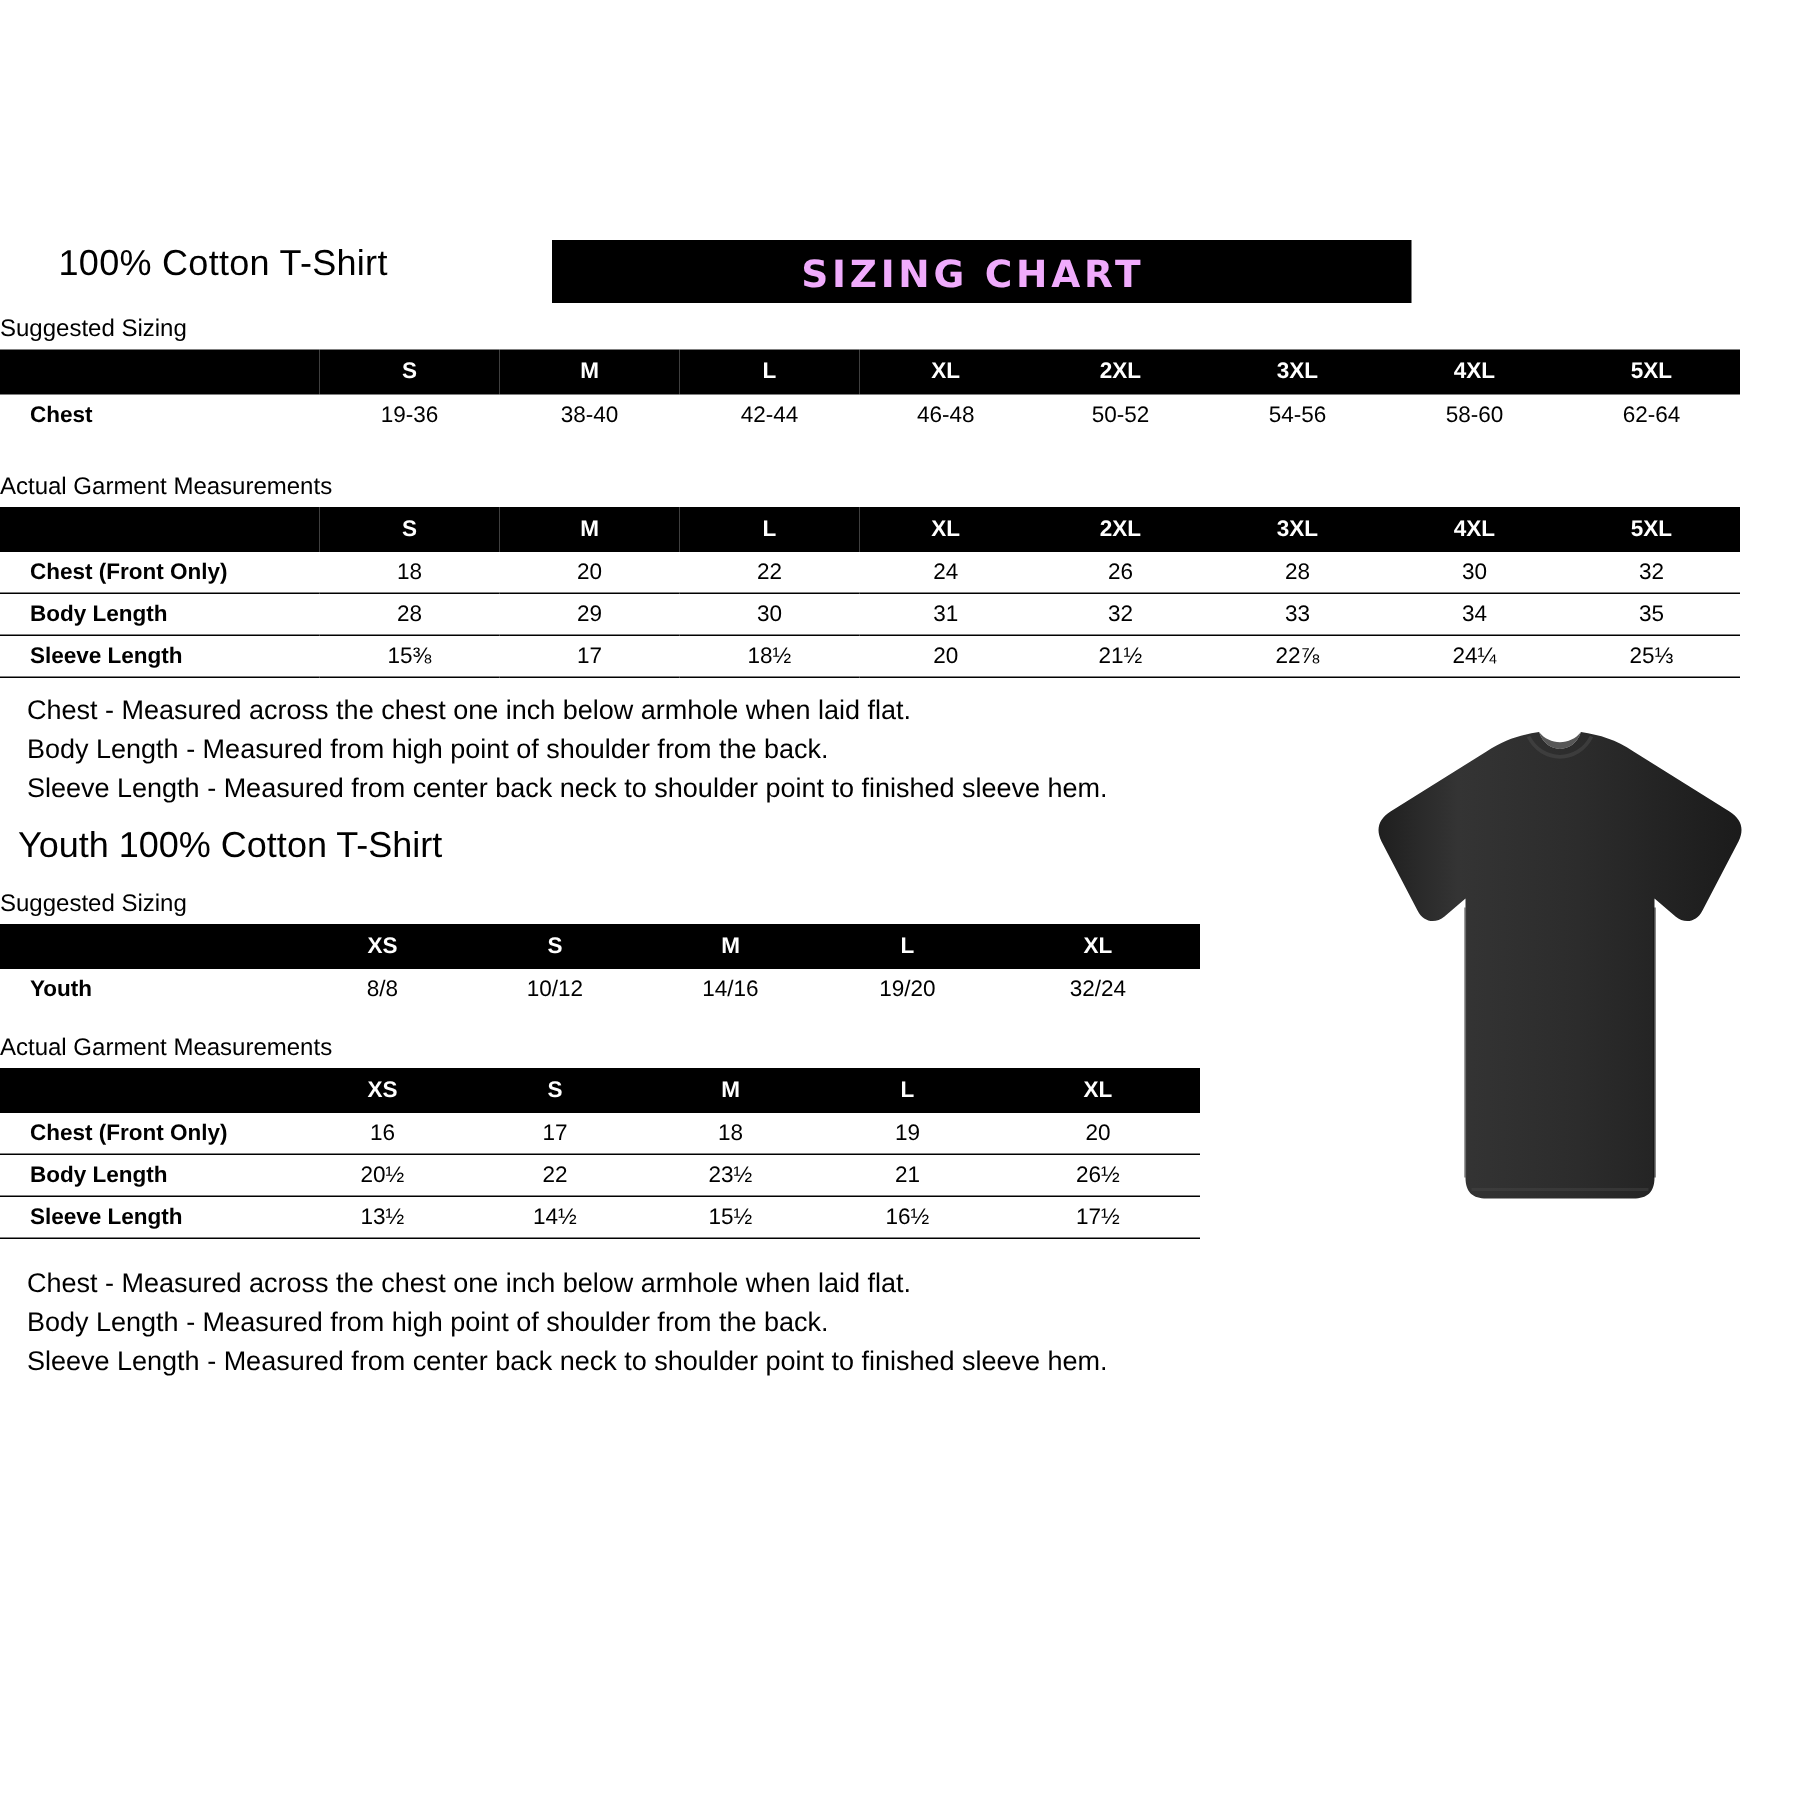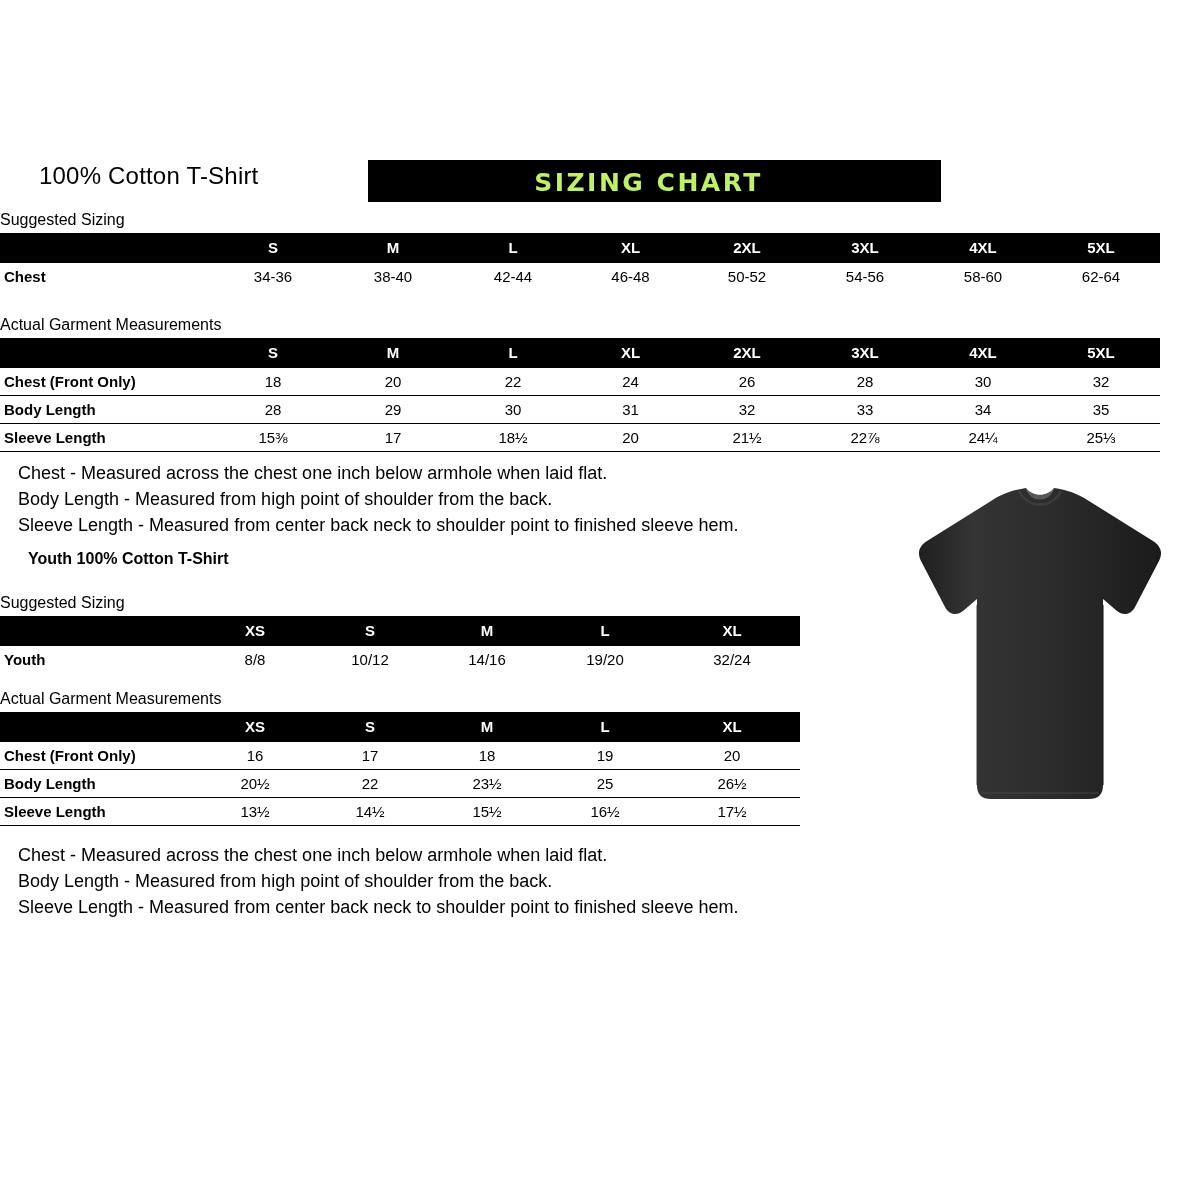--- a/index.html
+++ b/index.html
@@ -47,21 +47,21 @@
     width: 573px;
     height: 42px;
     background: #000000;
   }
   .sizing-banner span {
     position: absolute;
     left: 0;
     right: 12px;
     top: 8px;
     text-align: center;
-    color: #bef264;
+    color: #f0abfc;
     font-size: 25px;
     font-weight: bold;
     letter-spacing: 2.5px;
     font-family: "DejaVu Sans", sans-serif;
   }
 
   
   .sec-label {
     position: absolute;
     font-size: 16px;
@@ -91,21 +91,21 @@
     font-weight: bold;
     font-size: 15px;
     height: 30px;
     line-height: 30px;
   }
   table.chart thead th.rowhead {
     text-align: left;
   }
   table.chart td.rowhead {
     text-align: left;
-    padding-left: 4px;
+    padding-left: 20px;
     font-weight: bold;
     font-size: 15px;
     margin-left: 40px;
   }
   table.chart tbody tr.ruled td {
     border-bottom: 1px solid #000000;
   }
 
   
   #adult-suggested {
@@ -139,24 +139,24 @@
   .notes {
     position: absolute;
     font-size: 18px;
     line-height: 26px;
     white-space: nowrap;
   }
 
   
   .youth-title {
     position: absolute;
-    left: 28px;
+    left: 12px;
     top: 550px;
-    font-size: 16px;
-    font-weight: 700;
+    font-size: 24px;
+    font-weight: 400;
     white-space: nowrap;
   }
 
   
   .shirt {
     position: absolute;
     left: 895px;
     top: 485px;
     width: 290px;
     height: 330px;
@@ -198,21 +198,21 @@
         <th>XL</th>
         <th>2XL</th>
         <th>3XL</th>
         <th>4XL</th>
         <th>5XL</th>
       </tr>
     </thead>
     <tbody>
       <tr>
         <td class="rowhead">Chest</td>
-        <td>34-36</td>
+        <td>19-36</td>
         <td>38-40</td>
         <td>42-44</td>
         <td>46-48</td>
         <td>50-52</td>
         <td>54-56</td>
         <td>58-60</td>
         <td>62-64</td>
       </tr>
     </tbody>
   </table>
@@ -350,21 +350,21 @@
         <td>17</td>
         <td>18</td>
         <td>19</td>
         <td>20</td>
       </tr>
       <tr class="ruled">
         <td class="rowhead">Body Length</td>
         <td>20½</td>
         <td>22</td>
         <td>23½</td>
-        <td>25</td>
+        <td>21</td>
         <td>26½</td>
       </tr>
       <tr class="ruled">
         <td class="rowhead">Sleeve Length</td>
         <td>13½</td>
         <td>14½</td>
         <td>15½</td>
         <td>16½</td>
         <td>17½</td>
       </tr>

